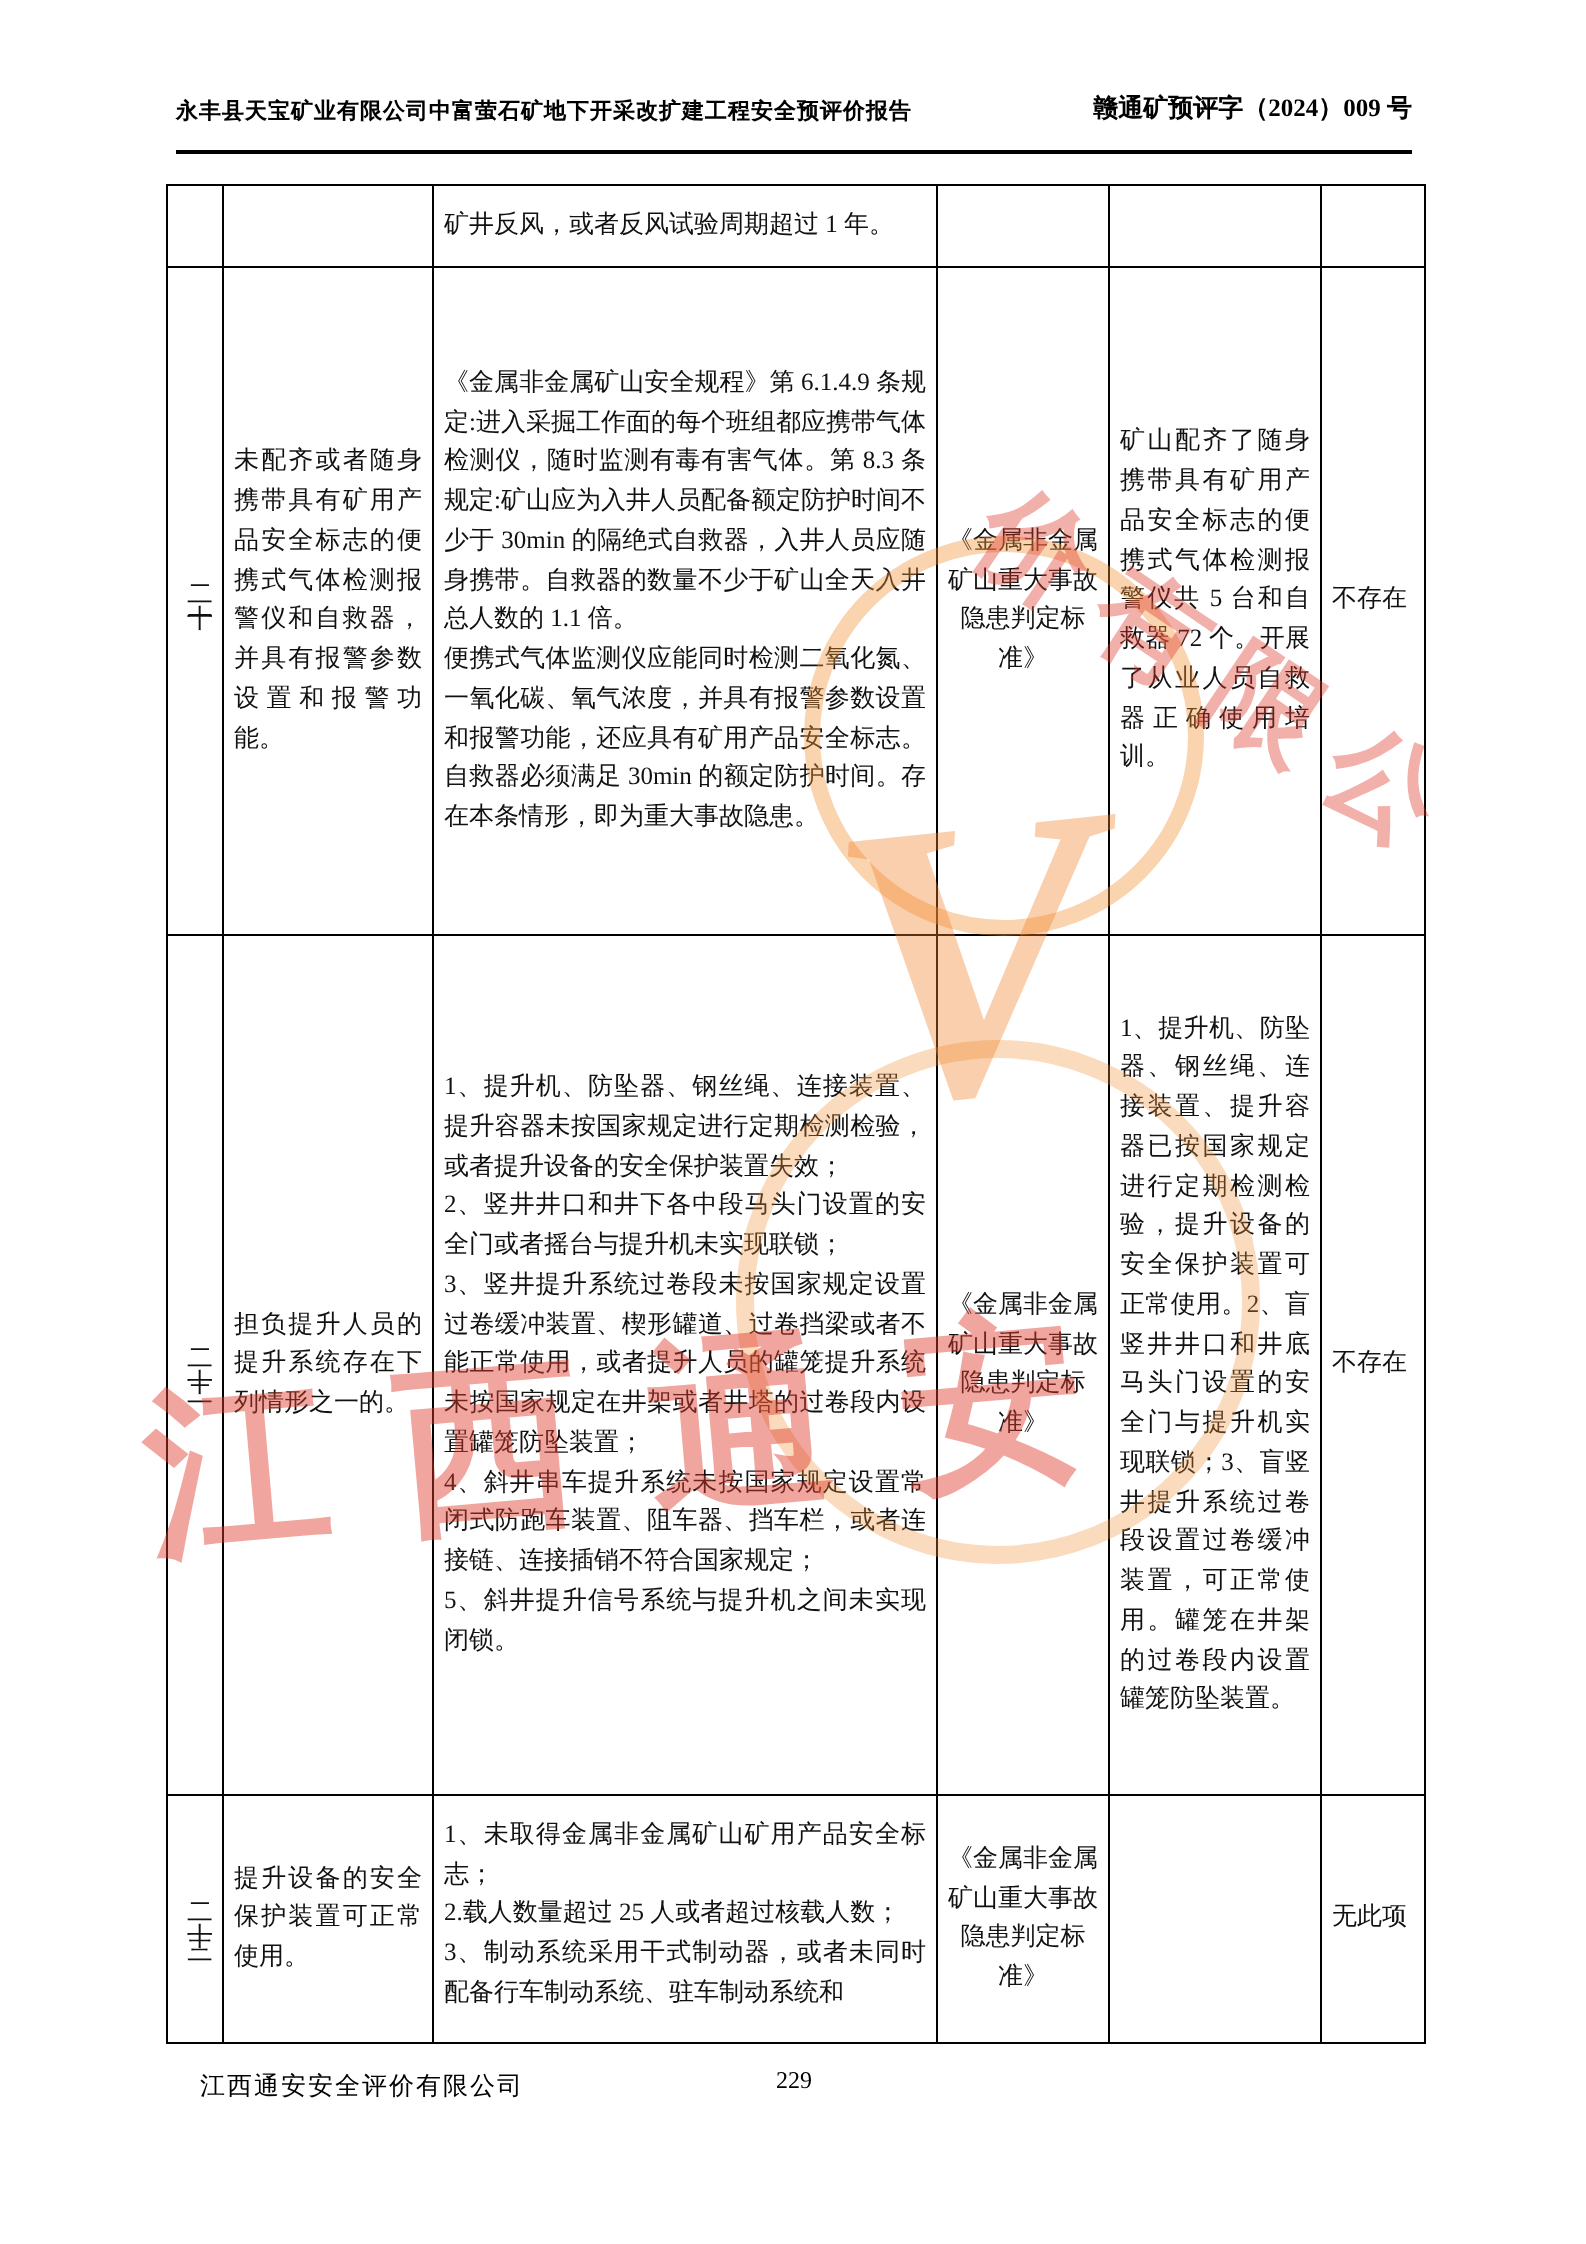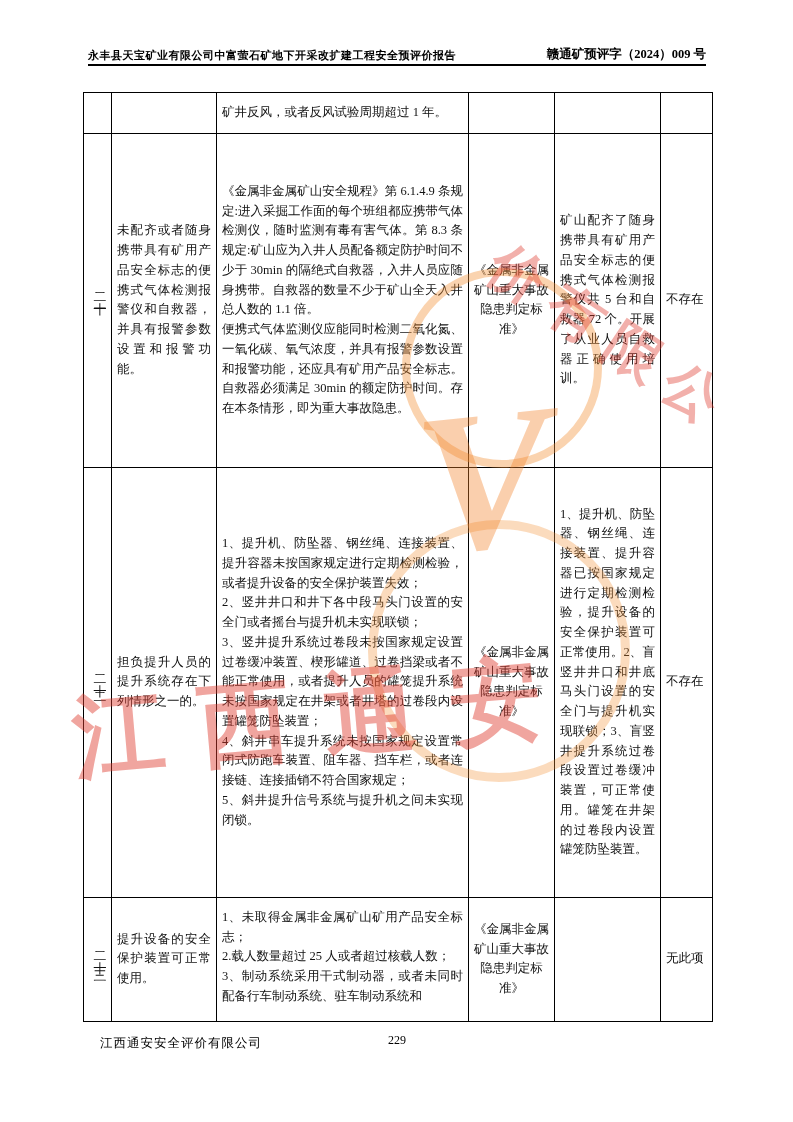--- a/index.html
+++ b/index.html
@@ -18,21 +18,21 @@
   
   .header {
     position: absolute;
     top: 46px;
     left: 88px;
     width: 618px;
     display: flex;
     justify-content: space-between;
     align-items: flex-end;
     border-bottom: 2px solid #000;
-    padding-bottom: 1px;
+    padding-bottom: 12px;
   }
   .header .title-left {
     font-size: 11px;
     font-weight: bold;
     letter-spacing: 0.5px;
     white-space: nowrap;
   }
   .header .title-right {
     font-size: 12.5px;
     font-weight: bold;

